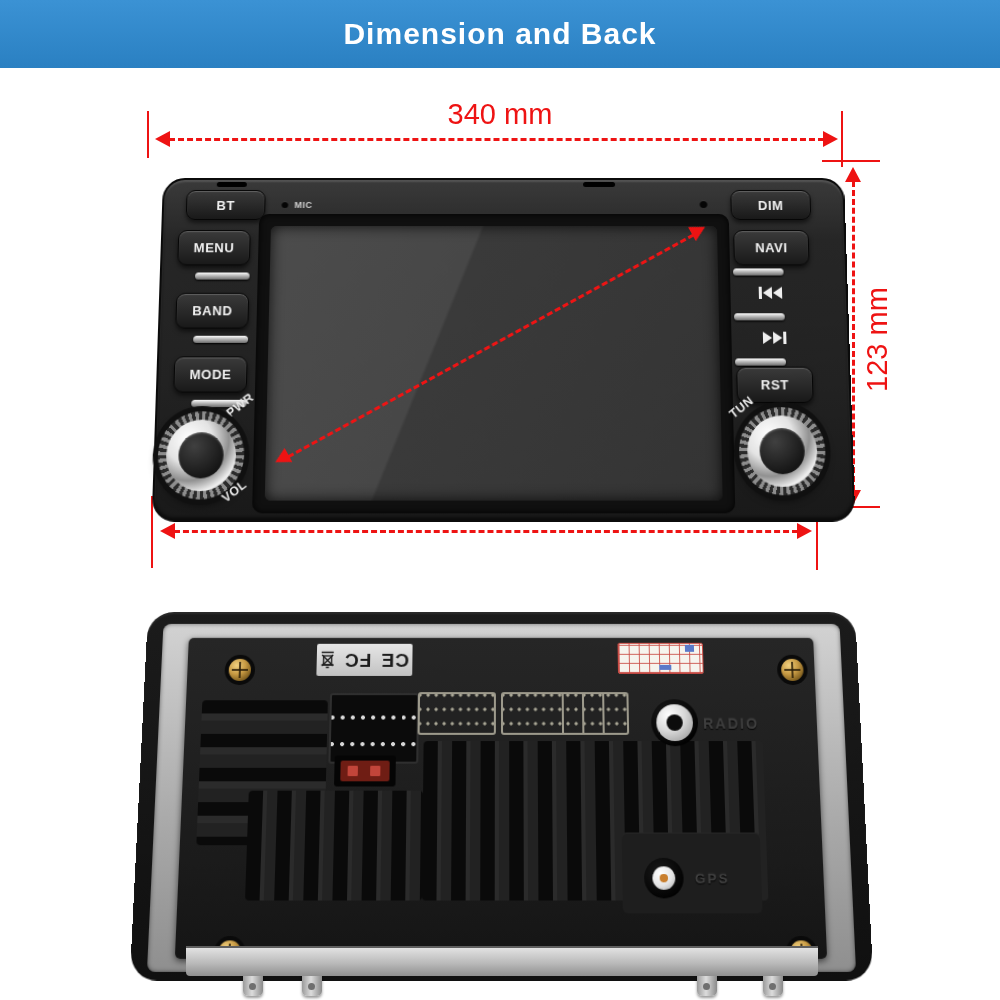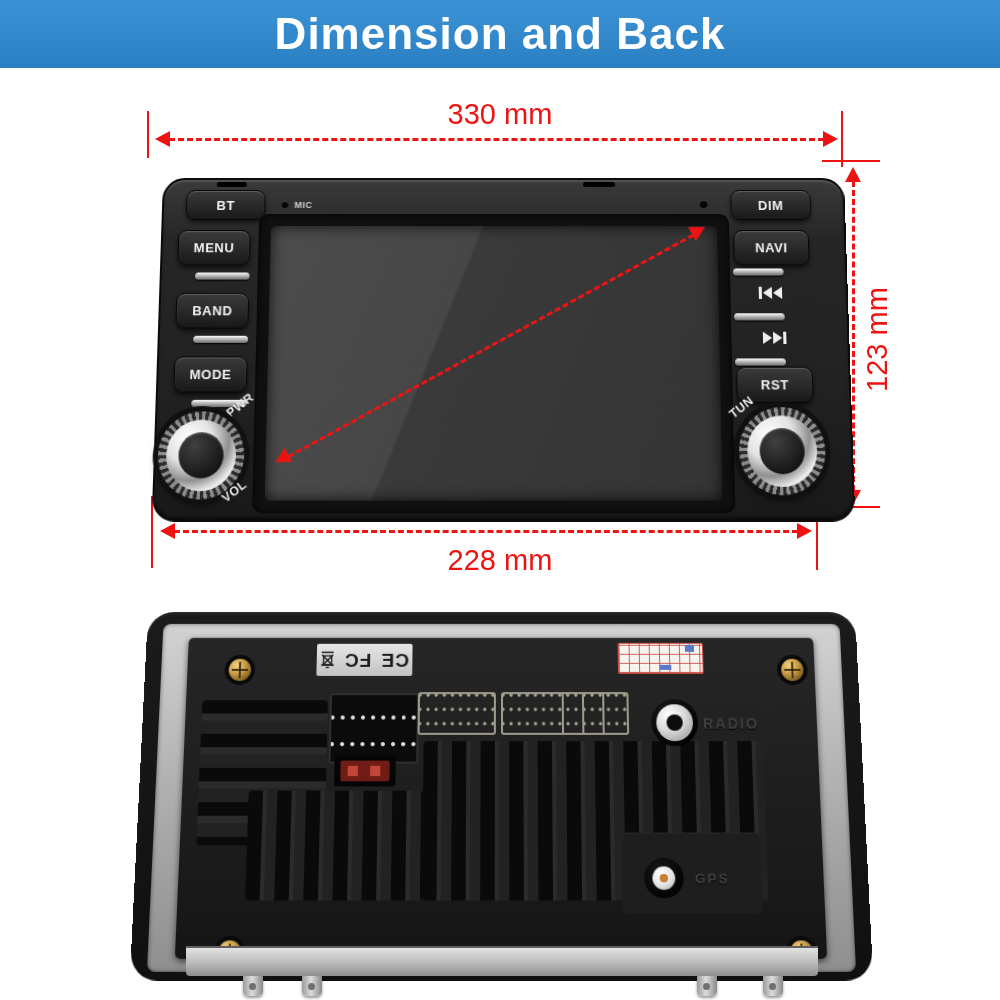--- a/index.html
+++ b/index.html
@@ -4,21 +4,21 @@
 <style>
   html,body{margin:0;padding:0;background:#ffffff;}
   .stage{position:relative;width:1000px;height:1000px;background:#fff;overflow:hidden;
          font-family:"Liberation Sans",sans-serif;}
   :root{--red:#ee1313;}
 
   
   .banner{position:absolute;left:0;top:0;width:1000px;height:68px;
           background:linear-gradient(180deg,#3b92d4,#2a80c2);
           display:flex;align-items:center;justify-content:center;}
-  .banner h1{margin:0;color:#fff;font-size:44px;font-weight:700;letter-spacing:1px;}
+  .banner h1{margin:0;color:#fff;font-size:30px;font-weight:700;letter-spacing:1px;}
 
   
   .tick{position:absolute;background:var(--red);}
   .dim-label{position:absolute;color:var(--red);font-size:29px;text-align:center;}
   .dash-h{position:absolute;border-top:3px dashed var(--red);}
   .dash-v{position:absolute;border-left:3px dashed var(--red);}
   .ah{position:absolute;width:0;height:0;border-style:solid;}
   .ah-left {border-width:8px 15px 8px 0;border-color:transparent var(--red) transparent transparent;}
   .ah-right{border-width:8px 0 8px 15px;border-color:transparent transparent transparent var(--red);}
   .ah-up   {border-width:0 8px 15px 8px;border-color:transparent transparent var(--red) transparent;}
@@ -127,21 +127,21 @@
 </style>
 </head>
 <body>
 
 <div class="stage">
 
   <header class="banner">
     <h1>Dimension and Back</h1>
   </header>
 
-  <div class="dim-label" style="left:430px;top:98px;width:140px;">330 mm</div>
+  <div class="dim-label" style="left:430px;top:98px;width:140px;">340 mm</div>
   <div class="tick" style="left:147px;top:111px;width:2px;height:47px;"></div>
   <div class="tick" style="left:841px;top:111px;width:2px;height:56px;"></div>
   <div style="position:absolute;left:155px;top:131px;width:683px;height:16px;">
     <div class="dash-h" style="left:14px;right:14px;top:7px;"></div>
     <div class="ah ah-left" style="left:0;top:0;"></div>
     <div class="ah ah-right" style="right:0;top:0;"></div>
   </div>
 
   <div class="tick" style="left:822px;top:160px;width:58px;height:2px;"></div>
   <div class="tick" style="left:822px;top:506px;width:58px;height:2px;"></div>
@@ -152,21 +152,20 @@
   </div>
   <div class="dim-label" style="left:822px;top:323px;width:110px;transform:rotate(-90deg);">123 mm</div>
 
   <div class="tick" style="left:151px;top:496px;width:2px;height:72px;"></div>
   <div class="tick" style="left:816px;top:508px;width:2px;height:62px;"></div>
   <div style="position:absolute;left:160px;top:523px;width:652px;height:16px;">
     <div class="dash-h" style="left:14px;right:14px;top:7px;"></div>
     <div class="ah ah-left" style="left:0;top:0;"></div>
     <div class="ah ah-right" style="right:0;top:0;"></div>
   </div>
-  <div class="dim-label" style="left:430px;top:544px;width:140px;">228 mm</div>
 
   <div class="front-unit">
     <div class="top-slot" style="left:52px;width:30px;"></div>
     <div class="top-slot" style="left:418px;width:32px;"></div>
 
     <div class="btn" style="left:22px;top:10px;width:77px;height:28px;">BT</div>
     <div class="dot" style="left:117px;top:21px;width:7px;height:7px;"></div>
     <div class="tiny-label" style="left:130px;top:20px;">MIC</div>
     <div class="dot" style="left:534px;top:20px;width:8px;height:8px;"></div>
     <div class="btn" style="left:565px;top:10px;width:78px;height:28px;">DIM</div>

